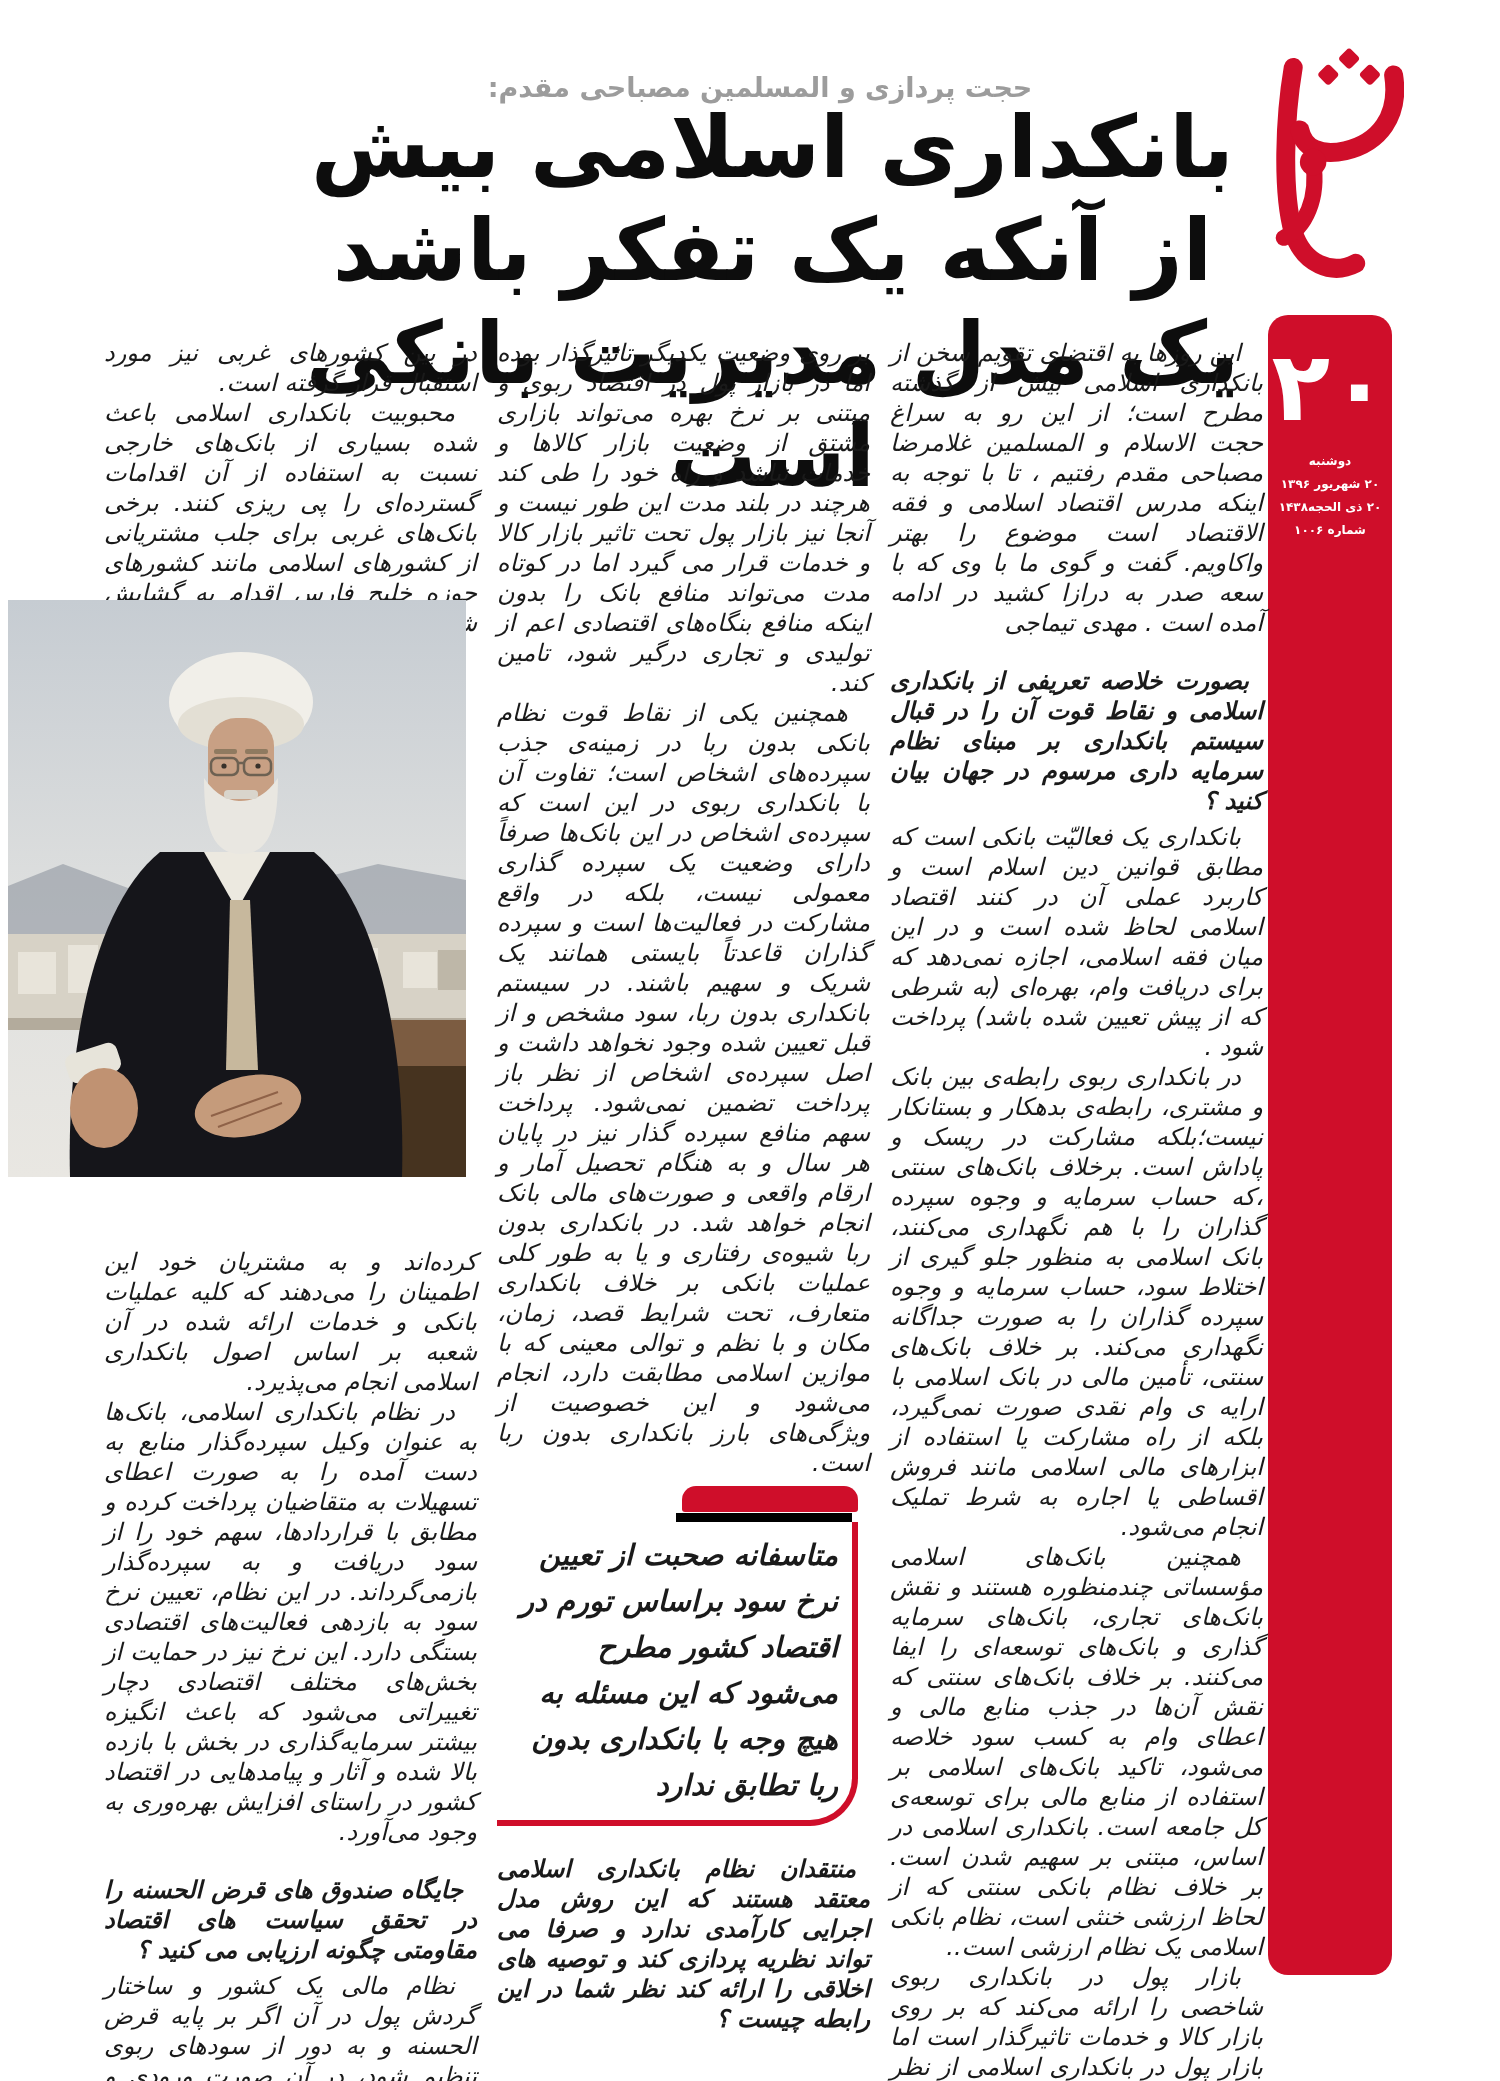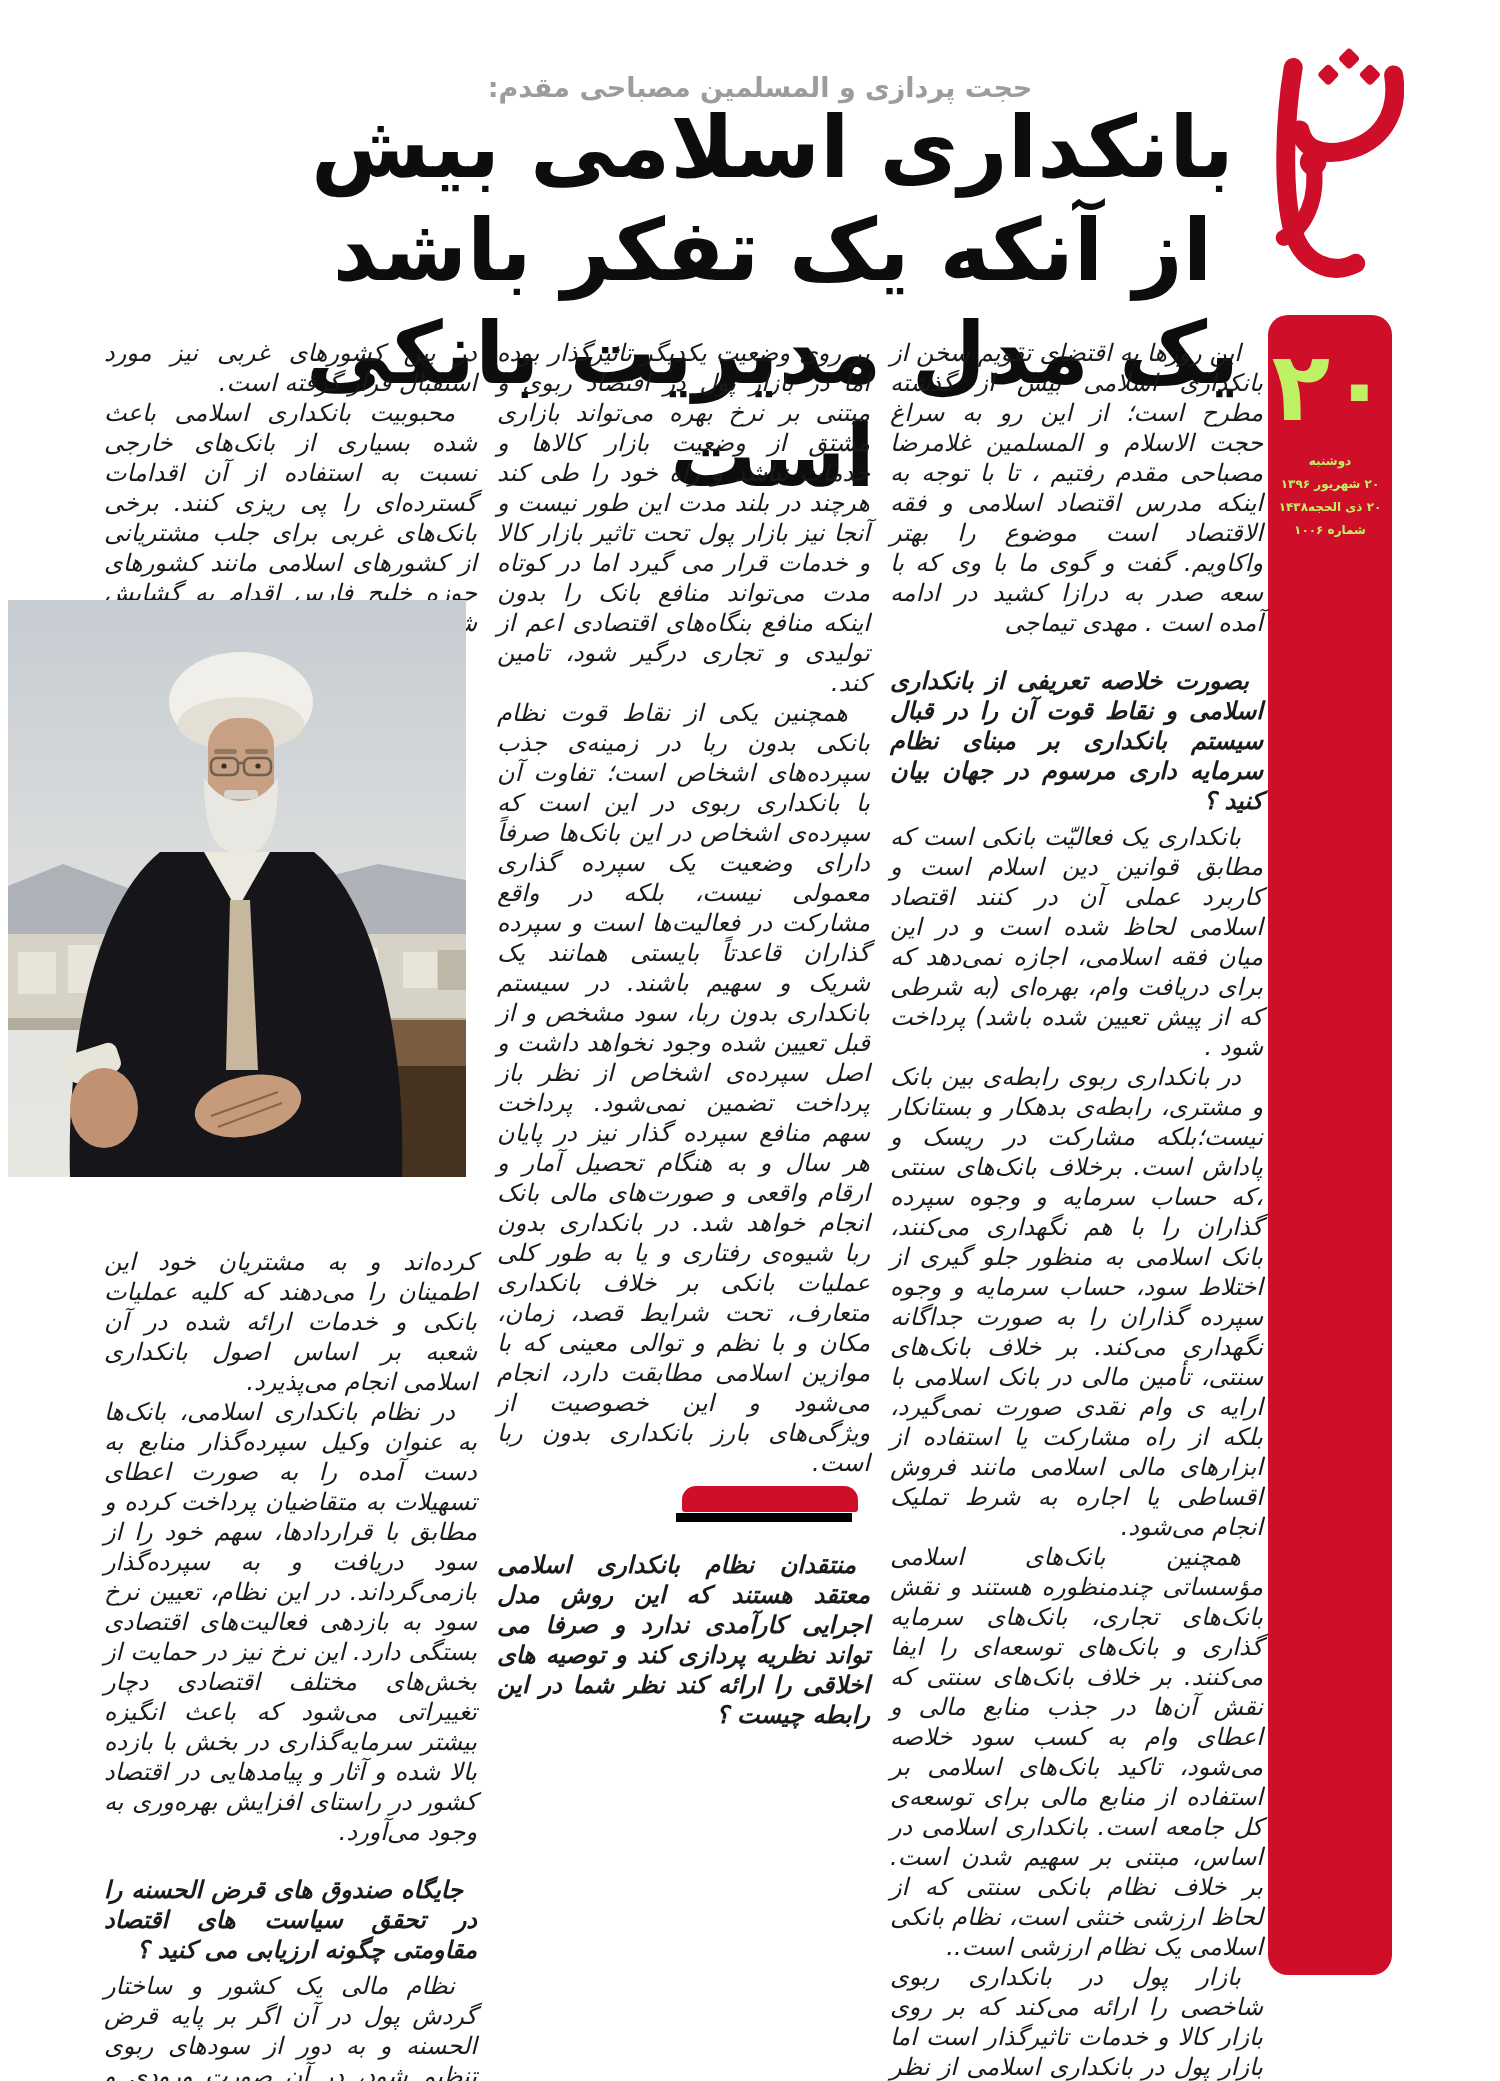--- a/index.html
+++ b/index.html
@@ -10,21 +10,21 @@
   .kicker{position:absolute;left:240px;top:72px;width:1040px;text-align:center;
           font-size:27px;font-weight:bold;color:var(--kicker);}
   .headline{position:absolute;left:240px;top:96px;width:1040px;margin:0;text-align:center;
             font-size:86px;line-height:103px;font-weight:900;color:#0d0d0d;letter-spacing:-1px;}
   .headline span{display:block;margin-left:25px;}
   
   .logo{position:absolute;left:1262px;top:36px;width:142px;height:272px;}
   .logo svg{width:100%;height:100%;}
   .sr{position:absolute;width:1px;height:1px;overflow:hidden;clip-path:inset(50%);white-space:nowrap;}
   .sidebar{position:absolute;left:1268px;top:315px;width:124px;height:1660px;background:var(--red);
-           border-radius:20px;color:#bef264;text-align:center;}
+           border-radius:20px;color:#ffffff;text-align:center;}
   .page-num{font-size:96px;line-height:1.05;font-weight:bold;margin-top:22px;}
   .dates{margin-top:12px;font-size:12px;line-height:23px;font-weight:bold;white-space:nowrap;}
   
   .col{position:absolute;width:373px;font-size:24px;line-height:30px;text-align:justify;}
   .col p{margin:0;font-style:italic;}
   .col p.normal{text-indent:22px;}
   .col p.cont{text-indent:0;}
   .col p.bold{font-weight:bold;text-indent:14px;margin-top:28px;margin-bottom:6px;}
   .colA{left:890px;top:338px;height:1640px;}
   .colB{left:497px;top:338px;height:1640px;}
@@ -88,20 +88,23 @@
       <p class="normal">در بانکداری ربوی رابطه‌ی بین بانک و مشتری، رابطه‌ی بدهکار و بستانکار نیست؛بلکه مشارکت در ریسک و پاداش است. برخلاف بانک‌های سنتی ،که حساب سرمایه و وجوه سپرده گذاران را با هم نگهداری می‌کنند، بانک اسلامی به منظور جلو گیری از اختلاط سود، حساب سرمایه و وجوه سپرده گذاران را به صورت جداگانه نگهداری می‌کند. بر خلاف بانک‌های سنتی، تأمین مالی در بانک اسلامی با ارایه ی وام نقدی صورت نمی‌گیرد، بلکه از راه مشارکت یا استفاده از ابزارهای مالی اسلامی مانند فروش اقساطی یا اجاره به شرط تملیک انجام می‌شود.</p>
       <p class="normal">همچنین بانک‌های اسلامی مؤسساتی چندمنظوره هستند و نقش بانک‌های تجاری، بانک‌های سرمایه گذاری و بانک‌های توسعه‌ای را ایفا می‌کنند. بر خلاف بانک‌های سنتی که نقش آن‌ها در جذب منابع مالی و اعطای وام به کسب سود خلاصه می‌شود، تاکید بانک‌های اسلامی بر استفاده از منابع مالی برای توسعه‌ی کل جامعه است. بانکداری اسلامی در اساس، مبتنی بر سهیم شدن است. بر خلاف نظام بانکی سنتی که از لحاظ ارزشی خنثی است، نظام بانکی اسلامی یک نظام ارزشی است..</p>
       <p class="normal">بازار پول در بانکداری ربوی شاخصی را ارائه می‌کند که بر روی بازار کالا و خدمات تاثیرگذار است اما بازار پول در بانکداری اسلامی از نظر شاخص تابع بازار واقعی کالا و خدمات است چراکه فرض بر این است که وجوهی وارد شده در سیستم بانکی توسط بنگاه‌های اقتصادی و با واسطه‌گری بانک‌ها سرمایه‌گذاری می‌شود.</p>
     </section>
   <section class="col colB">
       <p class="cont">بر روی وضعیت یکدیگر تاثیرگذار بوده اما در بازار پول در اقتصاد ربوی و مبتنی بر نرخ بهره می‌تواند بازاری مشتق از وضعیت بازار کالاها و خدمات نباشد و راه خود را طی کند هرچند در بلند مدت این طور نیست و آنجا نیز بازار پول تحت تاثیر بازار کالا و خدمات قرار می گیرد اما در کوتاه مدت می‌تواند منافع بانک را بدون اینکه منافع بنگاه‌های اقتصادی اعم از تولیدی و تجاری درگیر شود، تامین کند.</p>
       <p class="normal">همچنین یکی از نقاط قوت نظام بانکی بدون ربا در زمینه‌ی جذب سپرده‌های اشخاص است؛ تفاوت آن با بانکداری ربوی در این است که سپرده‌ی اشخاص در این بانک‌ها صرفاً دارای وضعیت یک سپرده گذاری معمولی نیست، بلکه در واقع مشارکت در فعالیت‌ها است و سپرده گذاران قاعدتاً بایستی همانند یک شریک و سهیم باشند. در سیستم بانکداری بدون ربا، سود مشخص و از قبل تعیین شده وجود نخواهد داشت و اصل سپرده‌ی اشخاص از نظر باز پرداخت تضمین نمی‌شود. پرداخت سهم منافع سپرده گذار نیز در پایان هر سال و به هنگام تحصیل آمار و ارقام واقعی و صورت‌های مالی بانک انجام خواهد شد. در بانکداری بدون ربا شیوه‌ی رفتاری و یا به طور کلی عملیات بانکی بر خلاف بانکداری متعارف، تحت شرایط قصد، زمان، مکان و با نظم و توالی معینی که با موازین اسلامی مطابقت دارد، انجام می‌شود و این خصوصیت از ویژگی‌های بارز بانکداری بدون ربا است.</p>
       <div class="pullquote">
         <div class="pq-tab"></div>
         <div class="pq-bar"></div>
+        <div class="pq-body">
+          <p class="pq-text">متاسفانه صحبت از تعیین نرخ سود براساس تورم در اقتصاد کشور مطرح می‌شود که این مسئله به هیچ وجه با بانکداری بدون ربا تطابق ندارد</p>
+        </div>
       </div>
       <p class="bold">منتقدان نظام بانکداری اسلامی معتقد هستند که این روش مدل اجرایی کارآمدی ندارد و صرفا می تواند نظریه پردازی کند و توصیه های اخلاقی را ارائه کند نظر شما در این رابطه چیست ؟</p>
     </section>
   <section class="col colCtop">
       <p class="cont">در بین کشورهای غربی نیز مورد استقبال قرار گرفته است.</p>
       <p class="normal">محبوبیت بانکداری اسلامی باعث شده بسیاری از بانک‌های خارجی نسبت به استفاده از آن اقدامات گسترده‌ای را پی ریزی کنند. برخی بانک‌های غربی برای جلب مشتریانی از کشورهای اسلامی مانند کشورهای حوزه خلیج فارس اقدام به گشایش شعب بانکداری اسلامی</p>
     </section>
   <section class="col colCbot">
       <p class="cont">کرده‌اند و به مشتریان خود این اطمینان را می‌دهند که کلیه عملیات بانکی و خدمات ارائه شده در آن شعبه بر اساس اصول بانکداری اسلامی انجام می‌پذیرد.</p>
       <p class="normal">در نظام بانکداری اسلامی، بانک‌ها به عنوان وکیل سپرده‌گذار منابع به دست آمده را به صورت اعطای تسهیلات به متقاضیان پرداخت کرده و مطابق با قراردادها، سهم خود را از سود دریافت و به سپرده‌گذار بازمی‌گرداند. در این نظام، تعیین نرخ سود به بازدهی فعالیت‌های اقتصادی بستگی دارد. این نرخ نیز در حمایت از بخش‌های مختلف اقتصادی دچار تغییراتی می‌شود که باعث انگیزه بیشتر سرمایه‌گذاری در بخش با بازده بالا شده و آثار و پیامدهایی در اقتصاد کشور در راستای افزایش بهره‌وری به وجود می‌آورد.</p>

